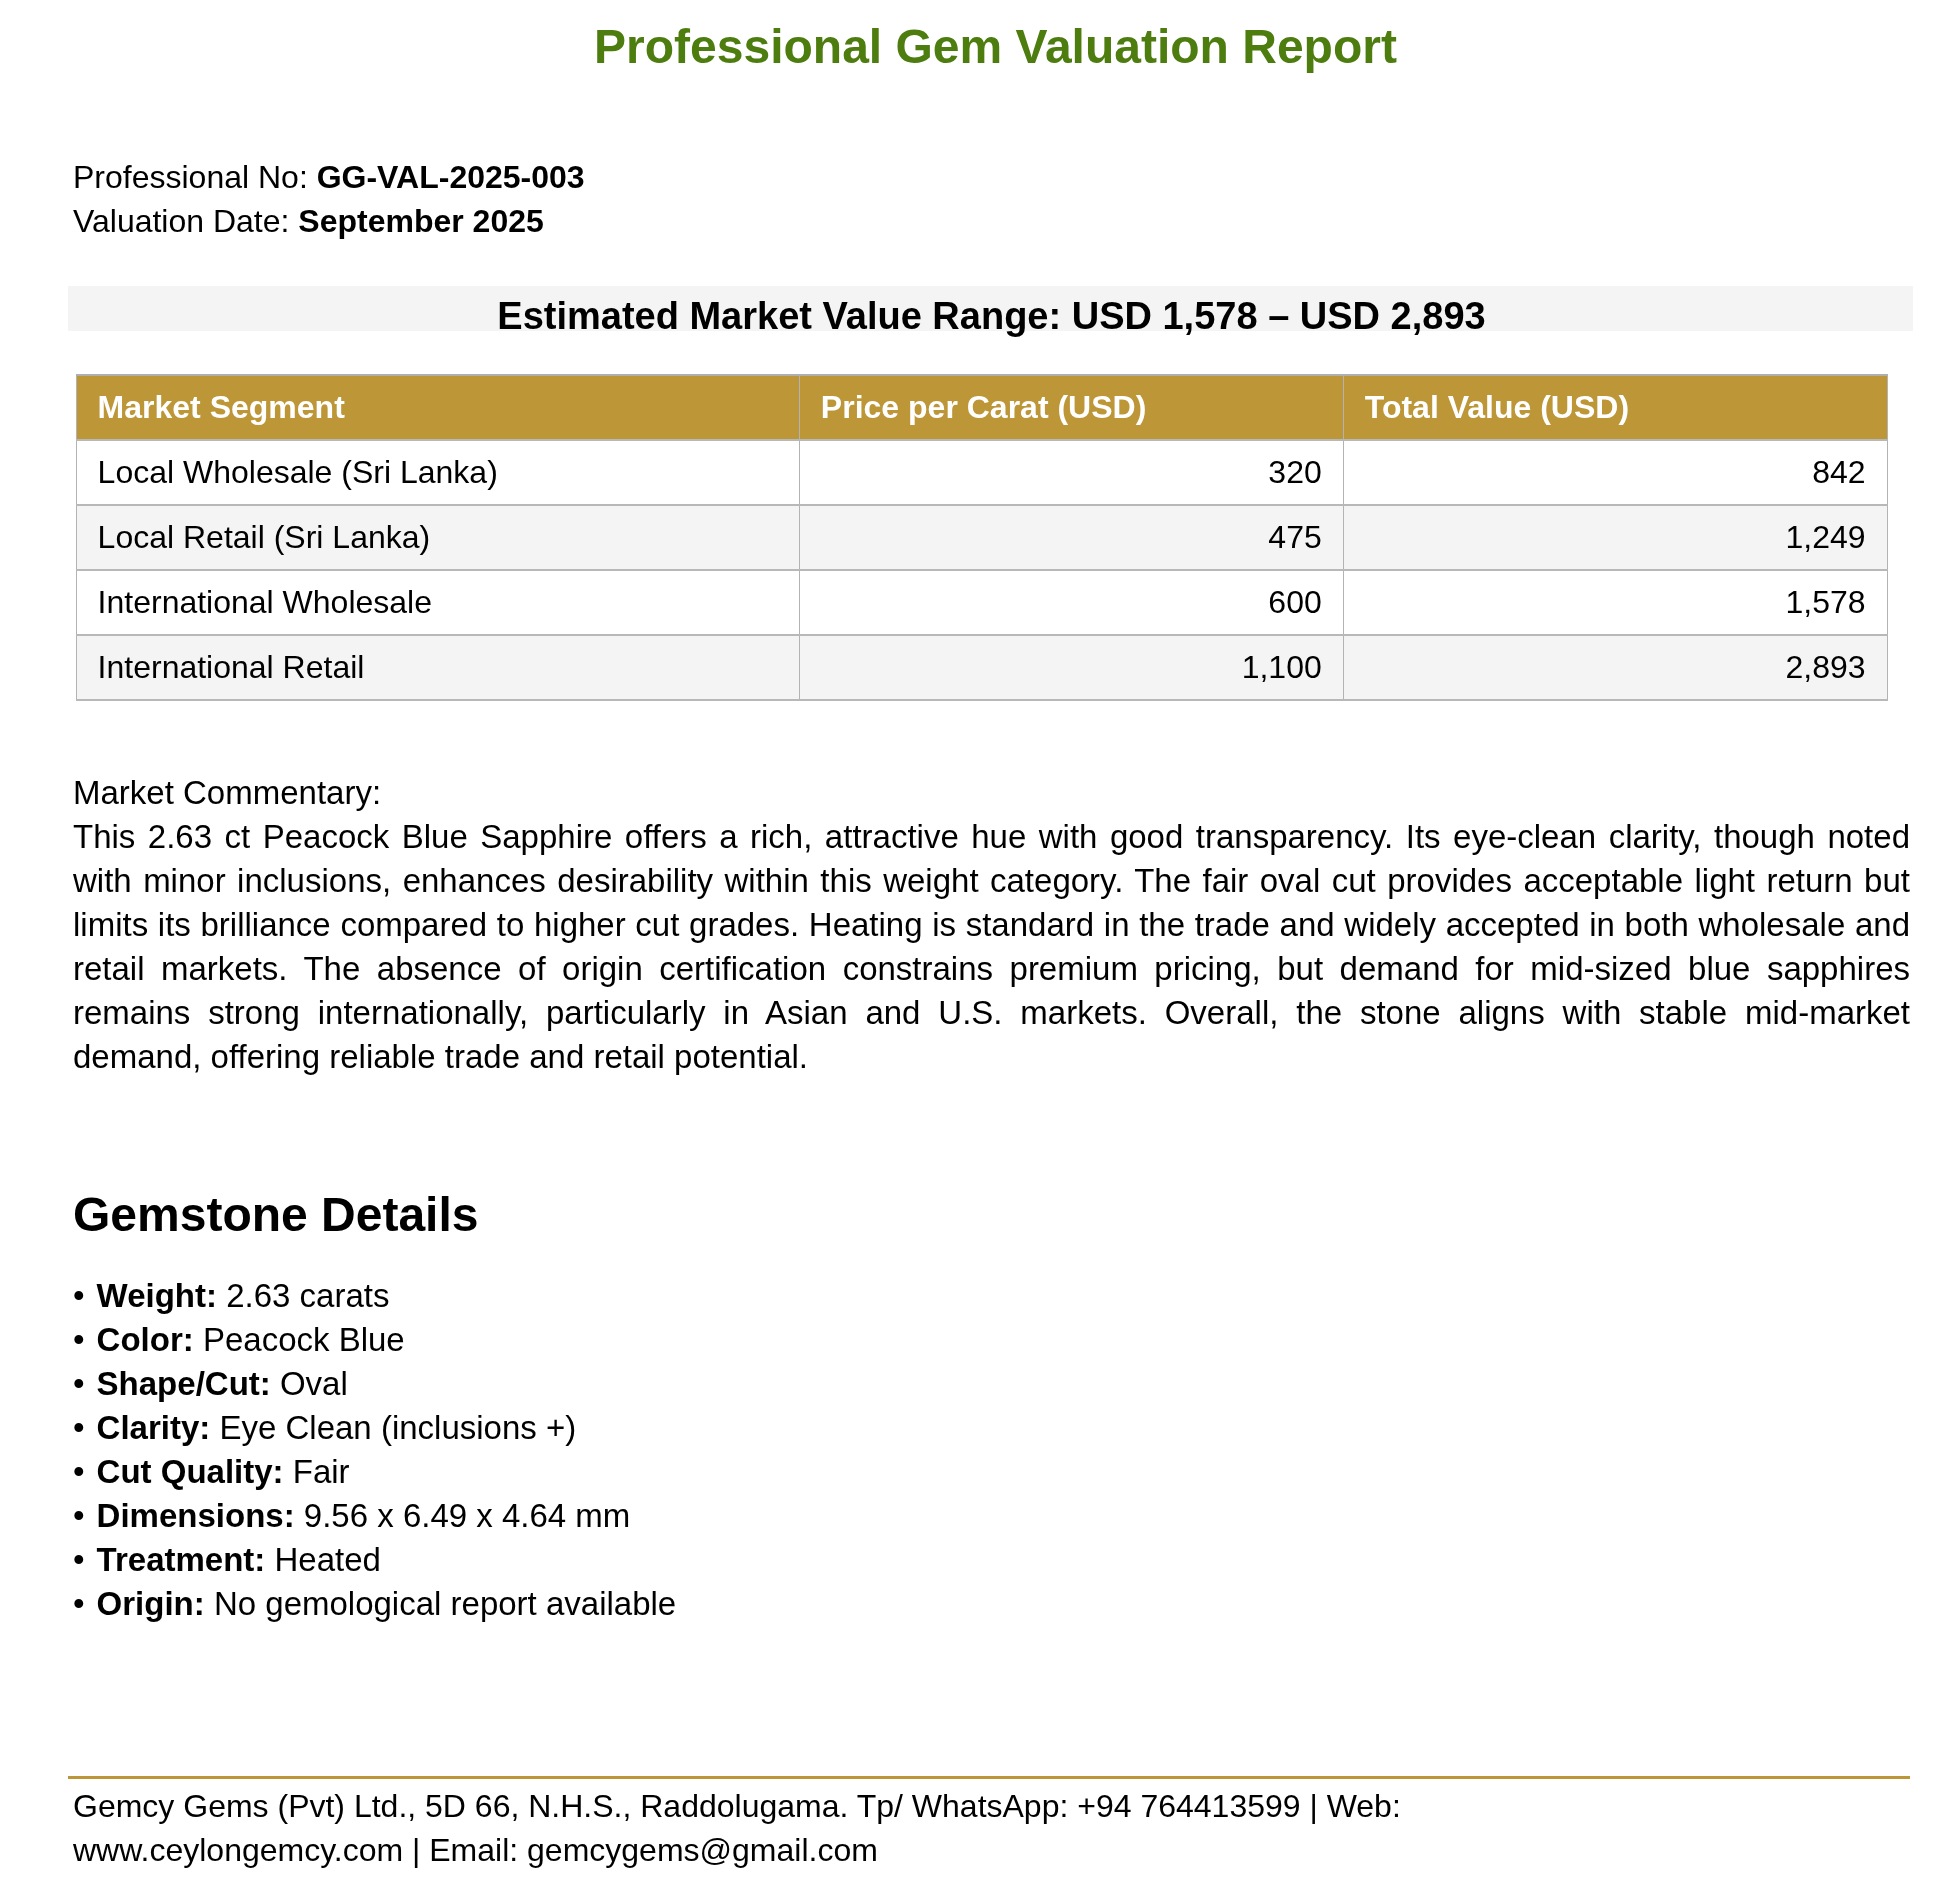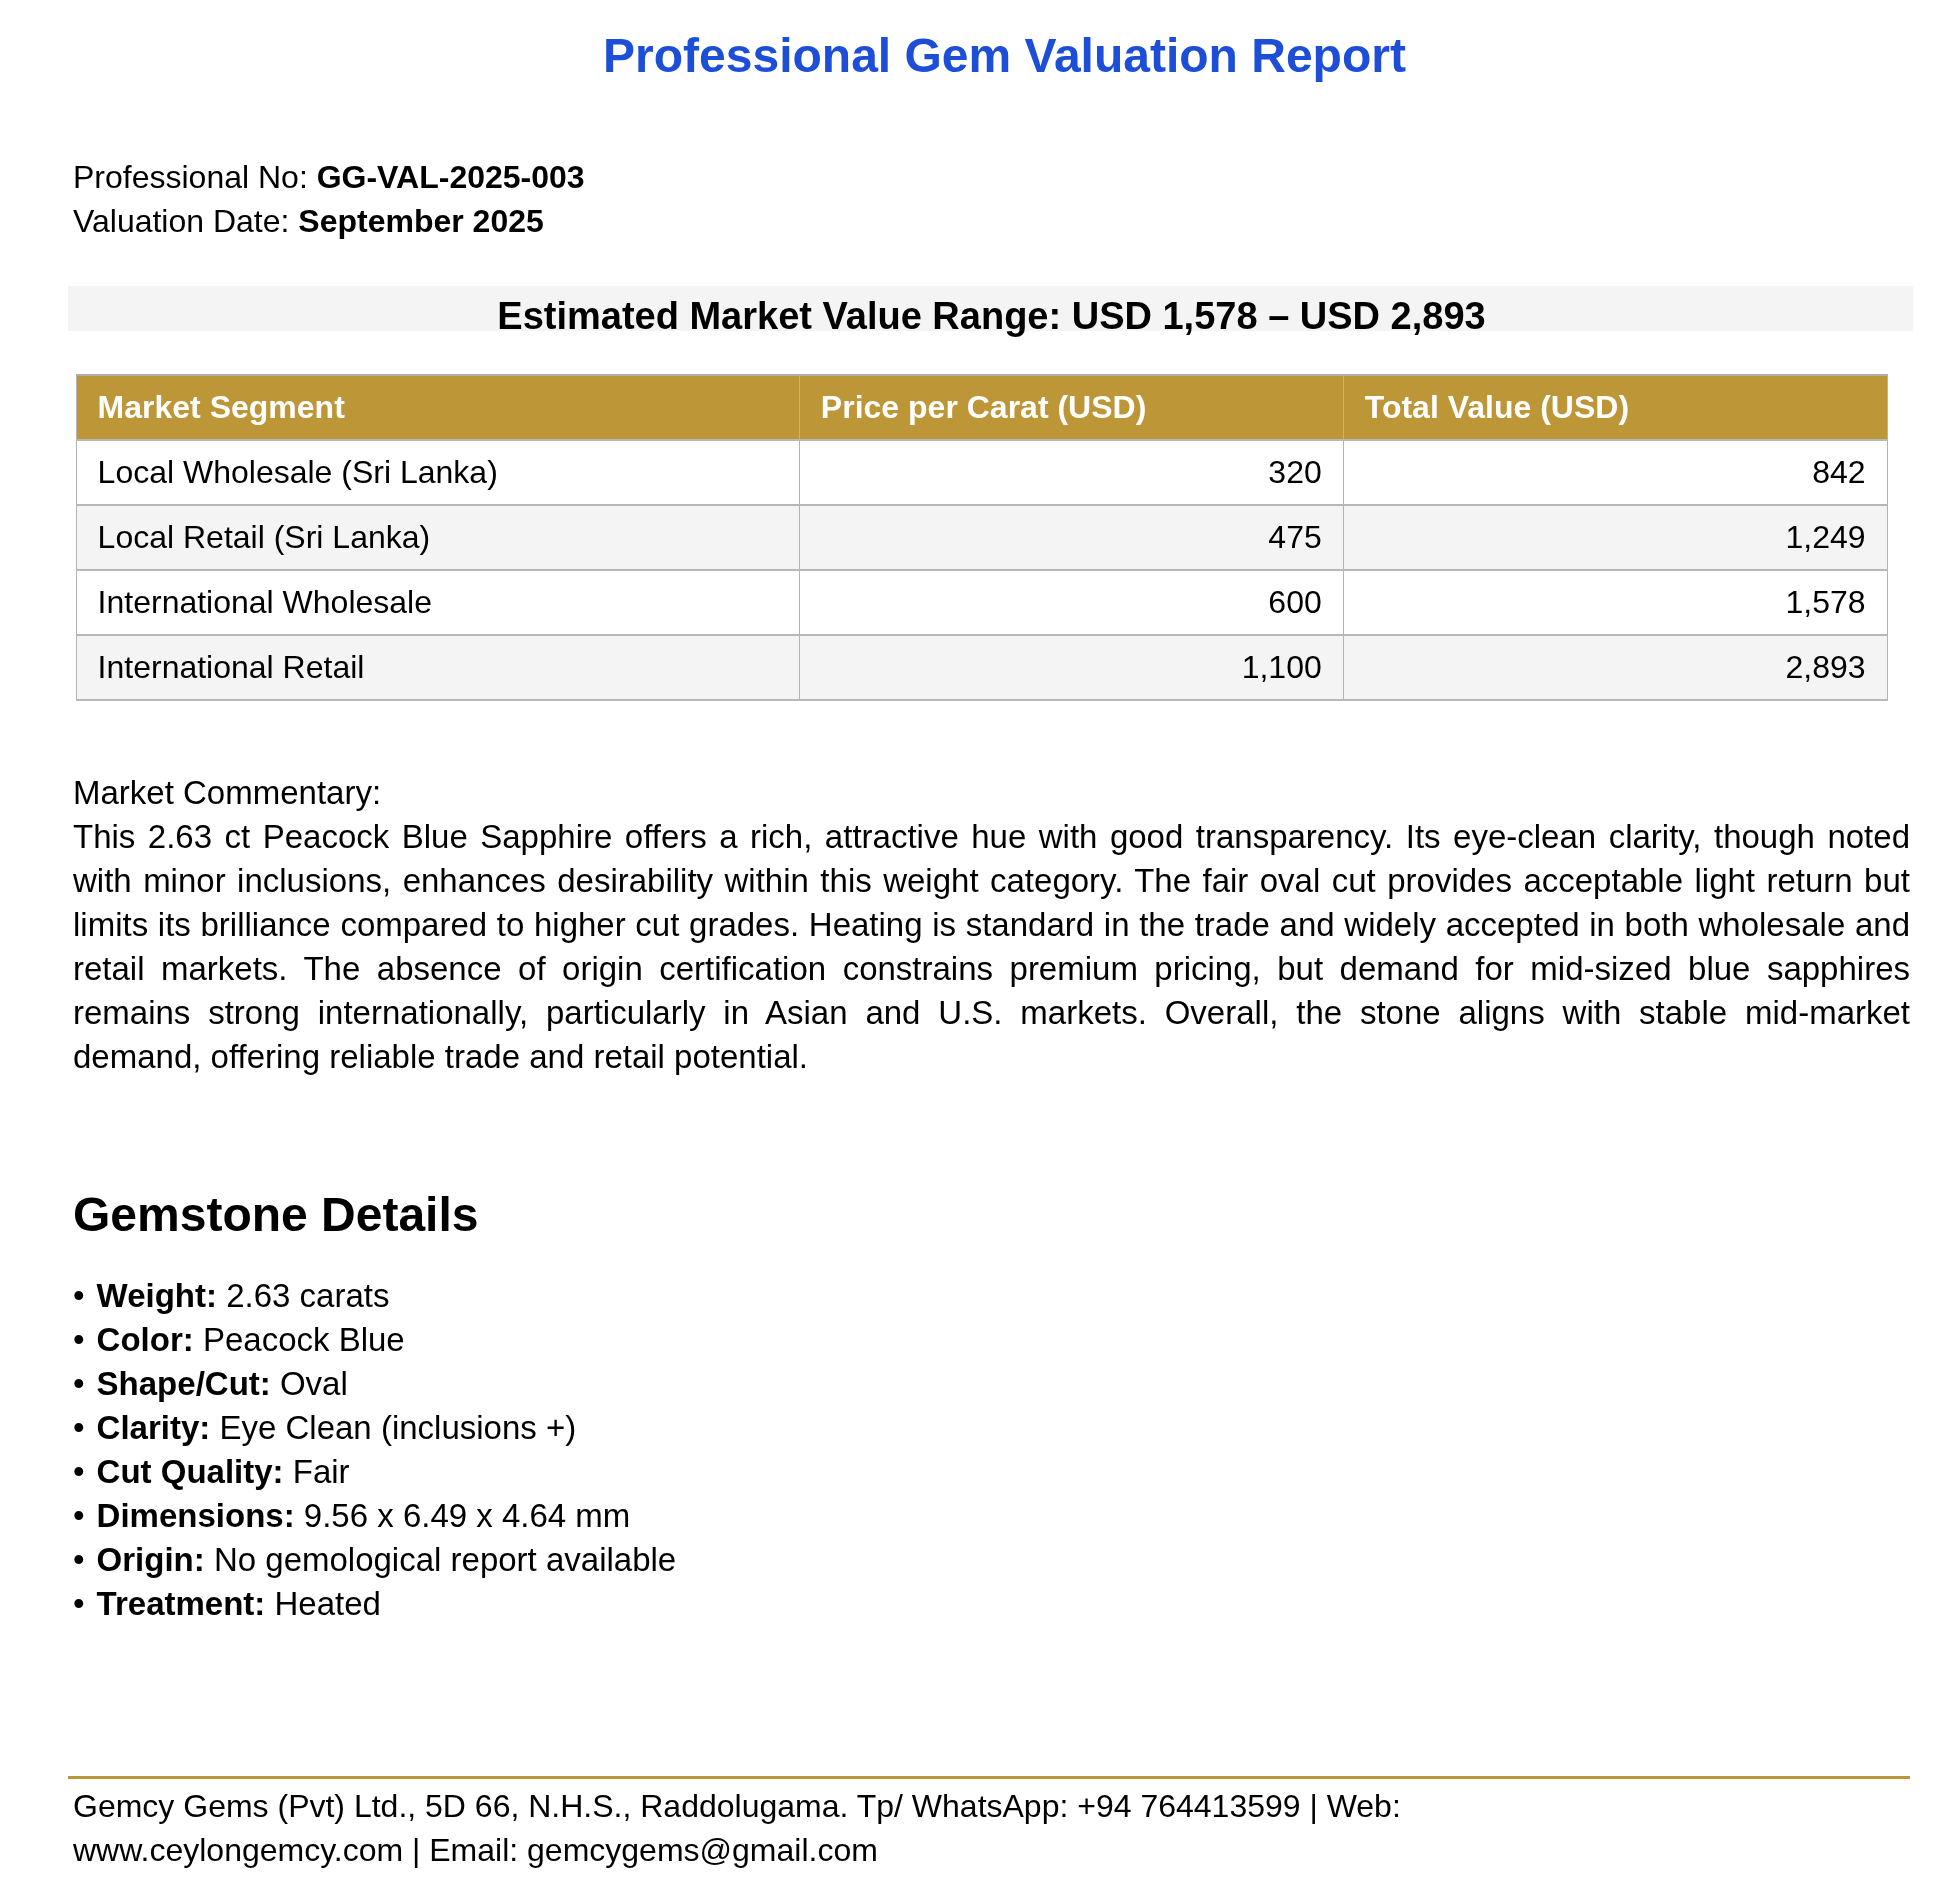--- a/index.html
+++ b/index.html
@@ -4,21 +4,21 @@
 <style>
   html, body { margin: 0; padding: 0; background: #ffffff; }
   body {
     width: 1957px; height: 1887px; position: relative; overflow: hidden;
     font-family: "Liberation Sans", sans-serif; color: #000;
   }
   .page { position: absolute; left: 73px; top: 0; width: 1837px; }
 
   .title {
     position: absolute; left: 0; top: 12.2px; width: 1837px; text-align: center;
-    font-size: 48px; font-weight: bold; line-height: 61px; color: #1d4ed8; margin: 13px;
+    font-size: 48px; font-weight: bold; line-height: 61px; color: #4d7c0f; margin: 4px;
   }
 
   .meta { position: absolute; left: 0; top: 155px; font-size: 32px; line-height: 44px; }
   .meta-line { white-space: nowrap; }
   .meta-line b { font-weight: bold; }
 
   .band {
     position: absolute; left: -5.2px; top: 286px; width: 1845px; height: 45px;
     background: #F4F4F4;
   }
@@ -128,22 +128,22 @@
 
   <h2 class="details-heading">Gemstone Details</h2>
 
   <ul class="details-list">
     <li><span class="bullet">•</span><span class="label">Weight:</span> <span>2.63 carats</span></li>
     <li><span class="bullet">•</span><span class="label">Color:</span> <span>Peacock Blue</span></li>
     <li><span class="bullet">•</span><span class="label">Shape/Cut:</span> <span>Oval</span></li>
     <li><span class="bullet">•</span><span class="label">Clarity:</span> <span>Eye Clean (inclusions +)</span></li>
     <li><span class="bullet">•</span><span class="label">Cut Quality:</span> <span>Fair</span></li>
     <li><span class="bullet">•</span><span class="label">Dimensions:</span> <span>9.56 x 6.49 x 4.64 mm</span></li>
+    <li><span class="bullet">•</span><span class="label">Treatment:</span> <span>Heated</span></li>
     <li><span class="bullet">•</span><span class="label">Origin:</span> <span>No gemological report available</span></li>
-    <li><span class="bullet">•</span><span class="label">Treatment:</span> <span>Heated</span></li>
   </ul>
 
   <div class="footer-rule"></div>
   <div class="footer-text">
     <div>Gemcy Gems (Pvt) Ltd., 5D 66, N.H.S., Raddolugama. Tp/ WhatsApp: +94 764413599 | Web:</div>
     <div>www.ceylongemcy.com | Email: gemcygems@gmail.com</div>
   </div>
 
 </div>
 

